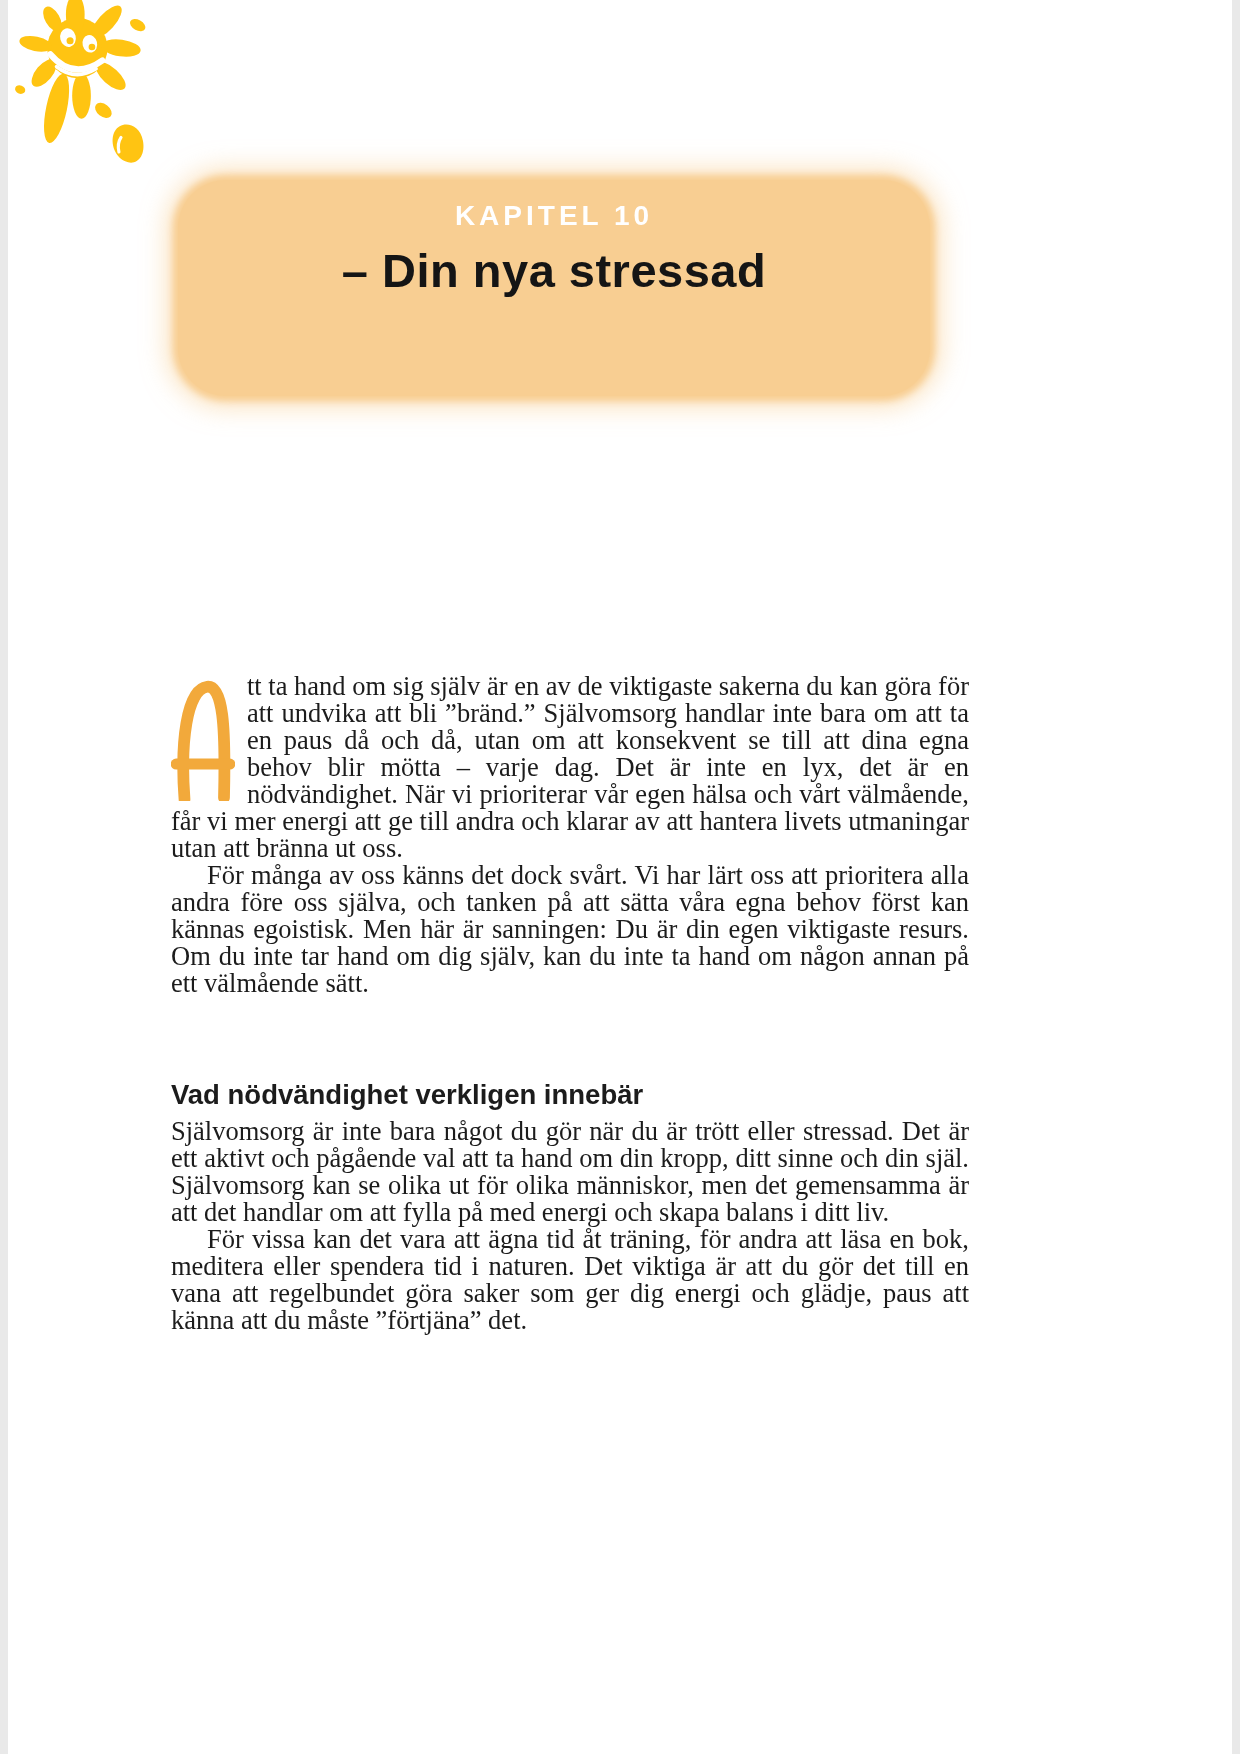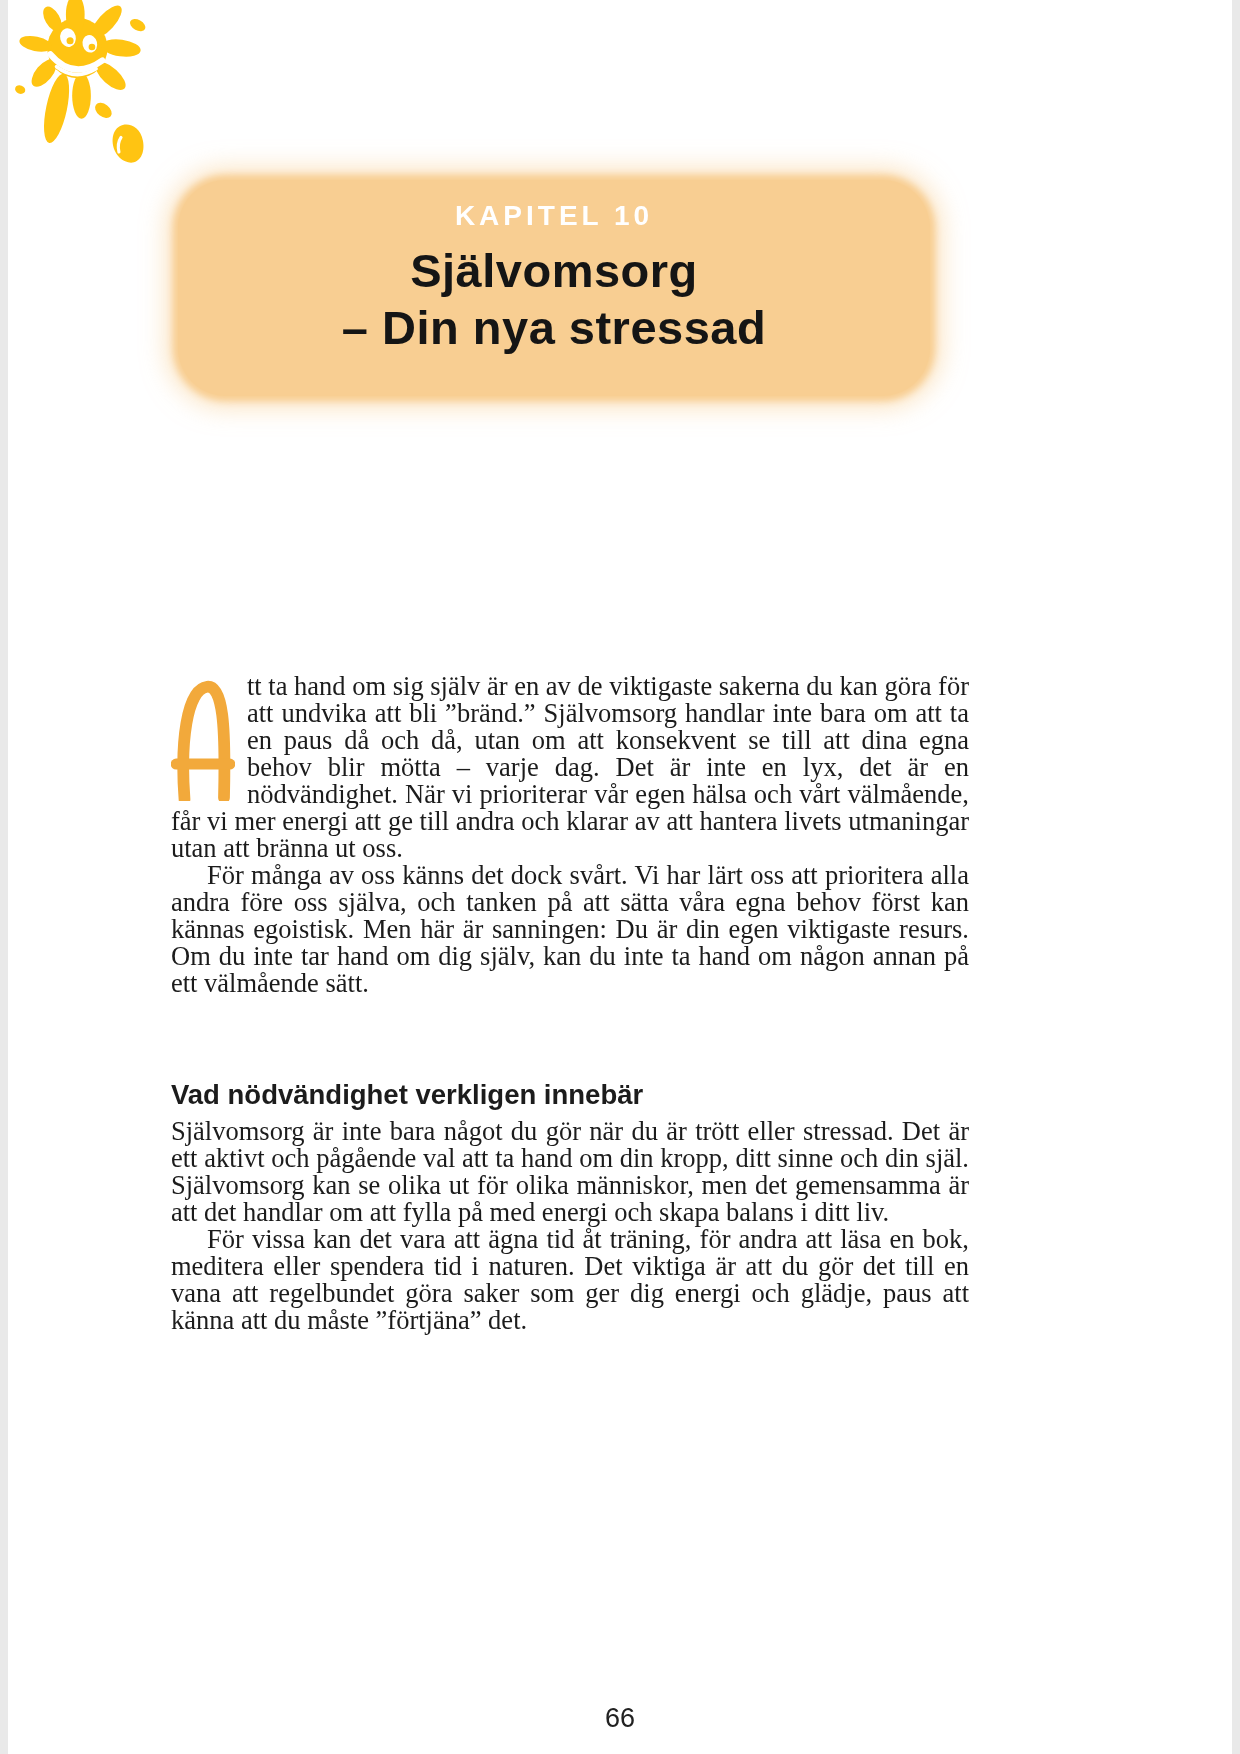--- a/index.html
+++ b/index.html
@@ -118,21 +118,20 @@
       <circle cx="78" cy="49" r="3.2" fill="var(--splash-yellow)"></circle>
       <path d="M38 56 Q60 82 88 62" fill="none" stroke="#ffffff" stroke-width="6" stroke-linecap="round"></path>
       <path d="M44 68 Q62 82 82 70" fill="none" stroke="#ffffff" stroke-width="3.5" stroke-linecap="round"></path>
     </g>
 
     <path d="M104 150 Q102 142 106 136" fill="none" stroke="#ffffff" stroke-width="3" stroke-linecap="round"></path>
   </svg>
 
   <div class="banner">
     <div class="kicker">KAPITEL 10</div>
-    <div class="title-line">Självomsorg</div>
     <div class="title-line">– Din nya stressad</div>
   </div>
 
   <div class="content">
 
     <p>
       <span class="dropcap" aria-label="A">
         <svg viewBox="0 0 70 150" xmlns="http://www.w3.org/2000/svg">
           <path d="M13 148 C8 82 15 17 40 14 C59 12 62 62 60 146" fill="none" stroke="var(--dropcap-orange)" stroke-width="14" stroke-linecap="round"></path>
           <path d="M3 106 L67 106" fill="none" stroke="var(--dropcap-orange)" stroke-width="13" stroke-linecap="round"></path>
@@ -143,15 +142,14 @@
     <p class="indent"><span>För många av oss känns det dock svårt. Vi har lärt oss att prioritera alla andra före oss själva, och tanken på att sätta våra egna behov först kan kännas egoistisk. Men här är sanningen: </span><span class="italic">Du är din egen viktigaste resurs.</span><span> Om du inte tar hand om dig själv, kan du inte ta hand om någon annan på ett välmående sätt.</span></p>
 
     <h2 class="section-heading">Vad nödvändighet verkligen innebär</h2>
 
     <p>Självomsorg är inte bara något du gör när du är trött eller stressad. Det är ett aktivt och pågående val att ta hand om din kropp, ditt sinne och din själ. Självomsorg kan se olika ut för olika människor, men det gemensamma är att det handlar om att fylla på med energi och skapa balans i ditt liv.</p>
 
     <p class="indent">För vissa kan det vara att ägna tid åt träning, för andra att läsa en bok, meditera eller spendera tid i naturen. Det viktiga är att du gör det till en vana att regelbundet göra saker som ger dig energi och glädje, paus att känna att du måste ”förtjäna” det.</p>
 
   </div>
 
-  <div class="page-number">66</div>
 
 </div>
 
 </body></html>

